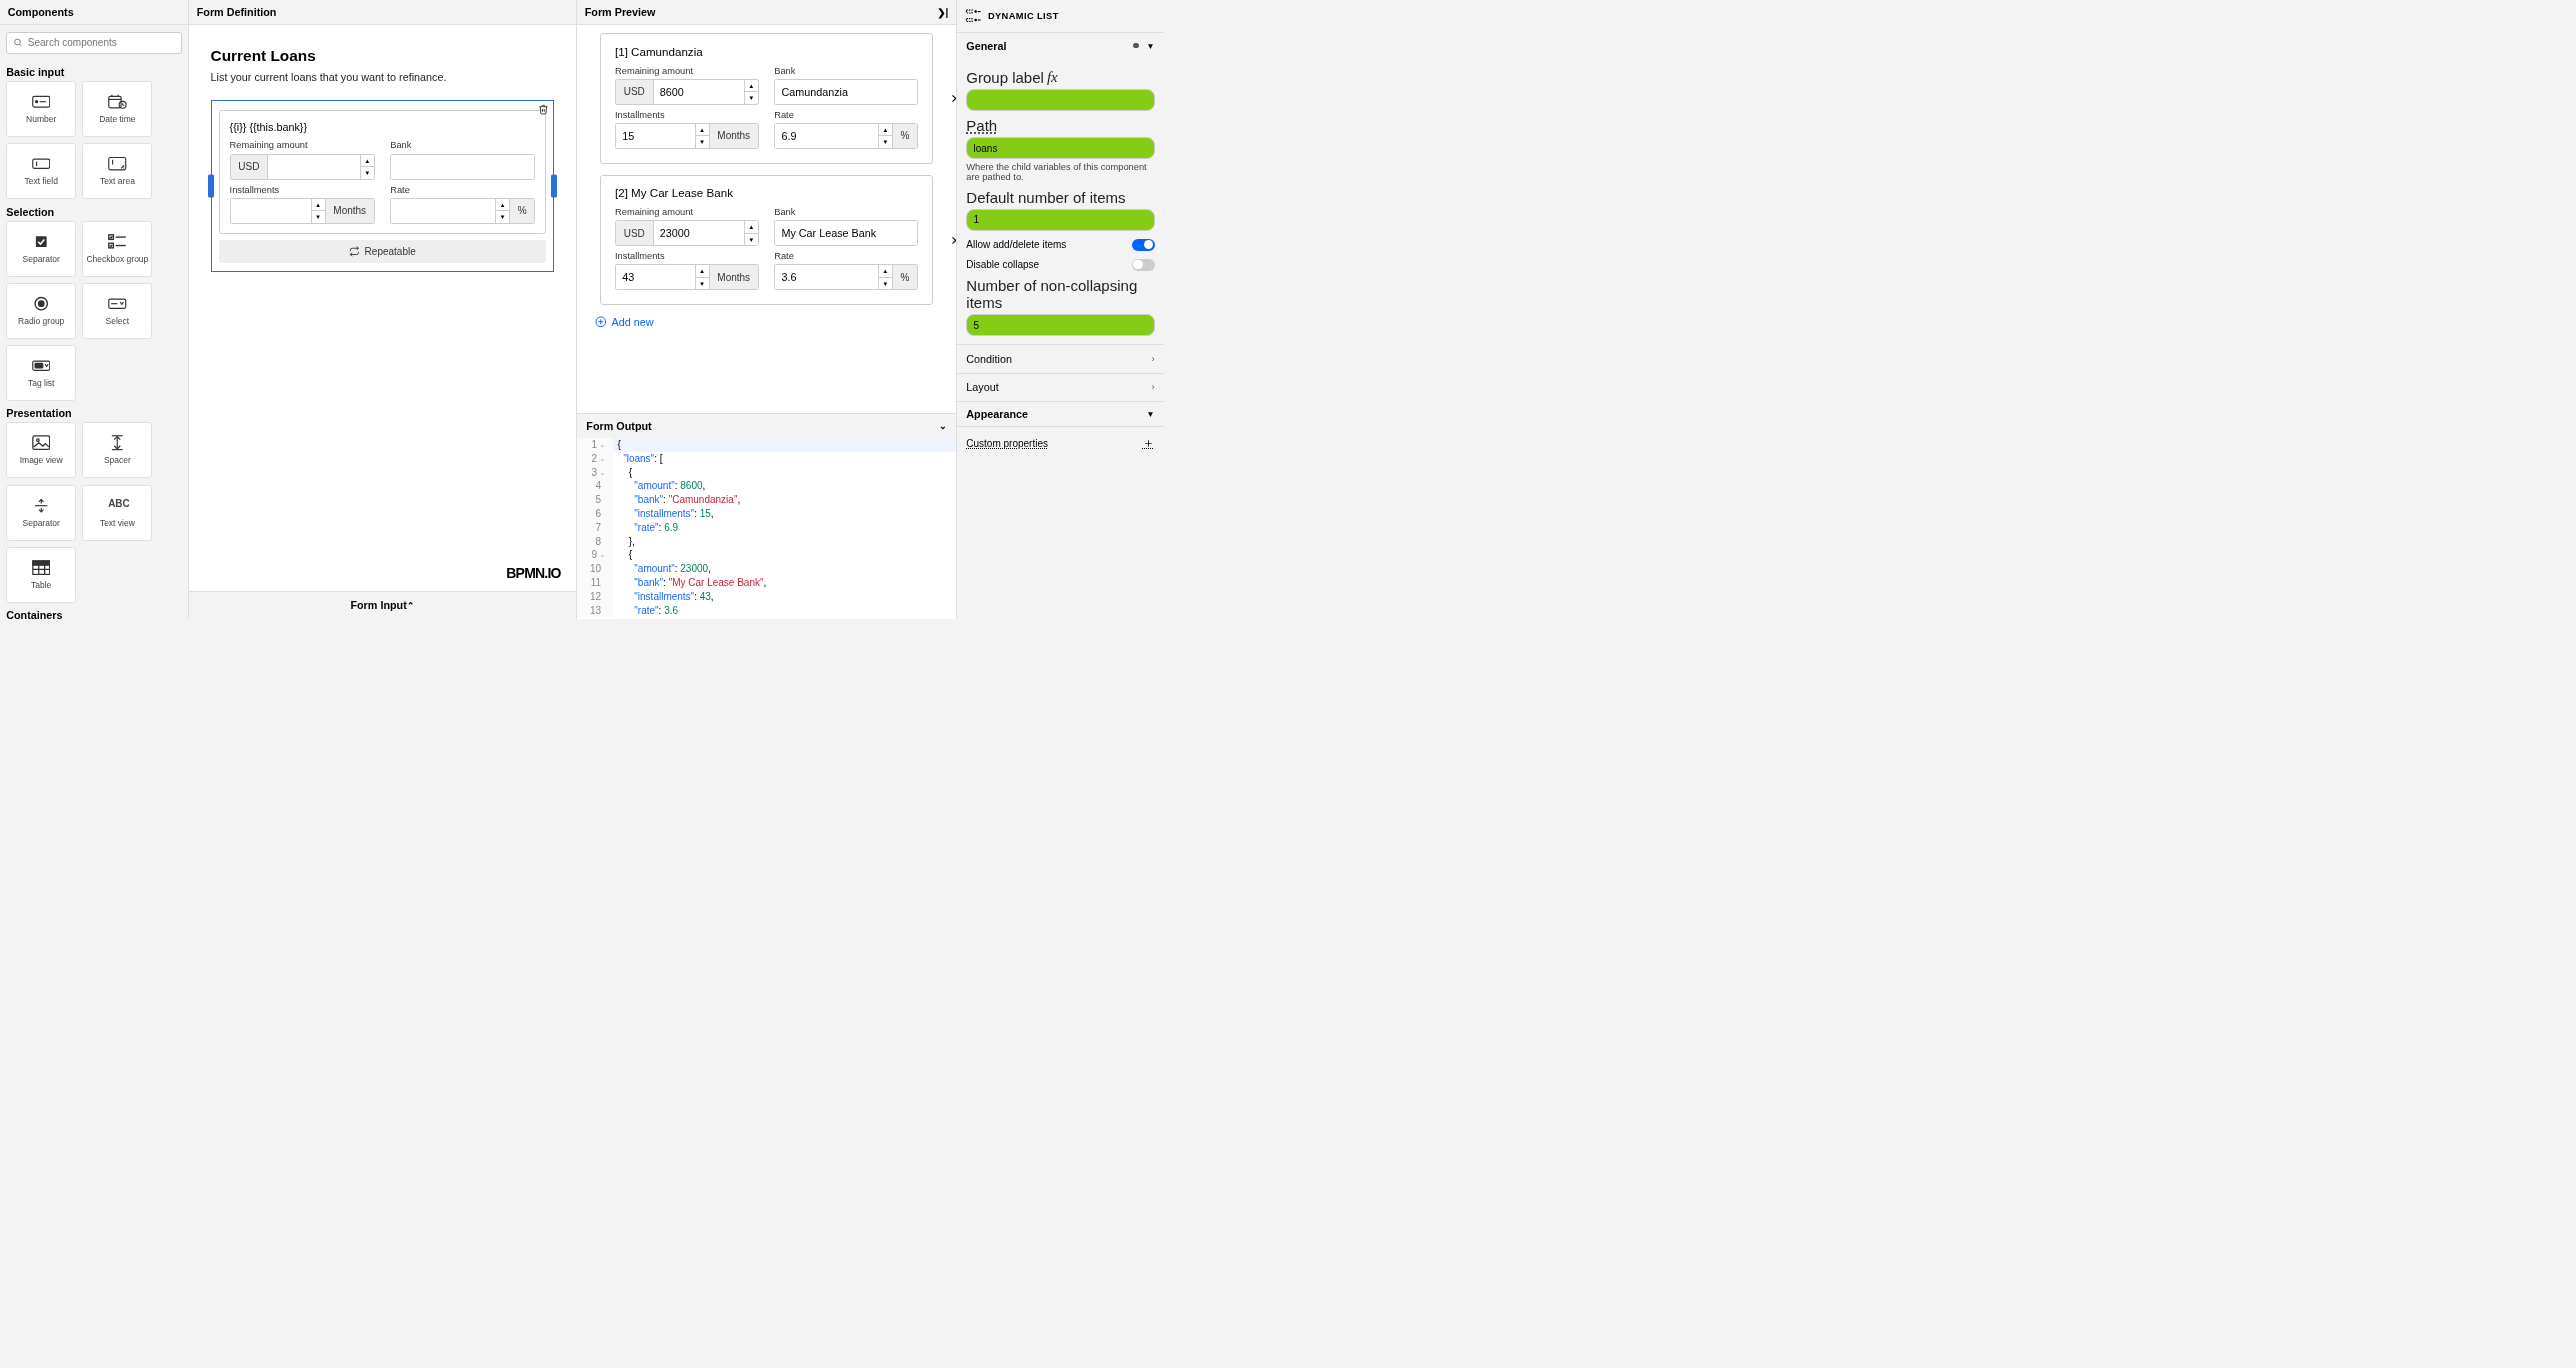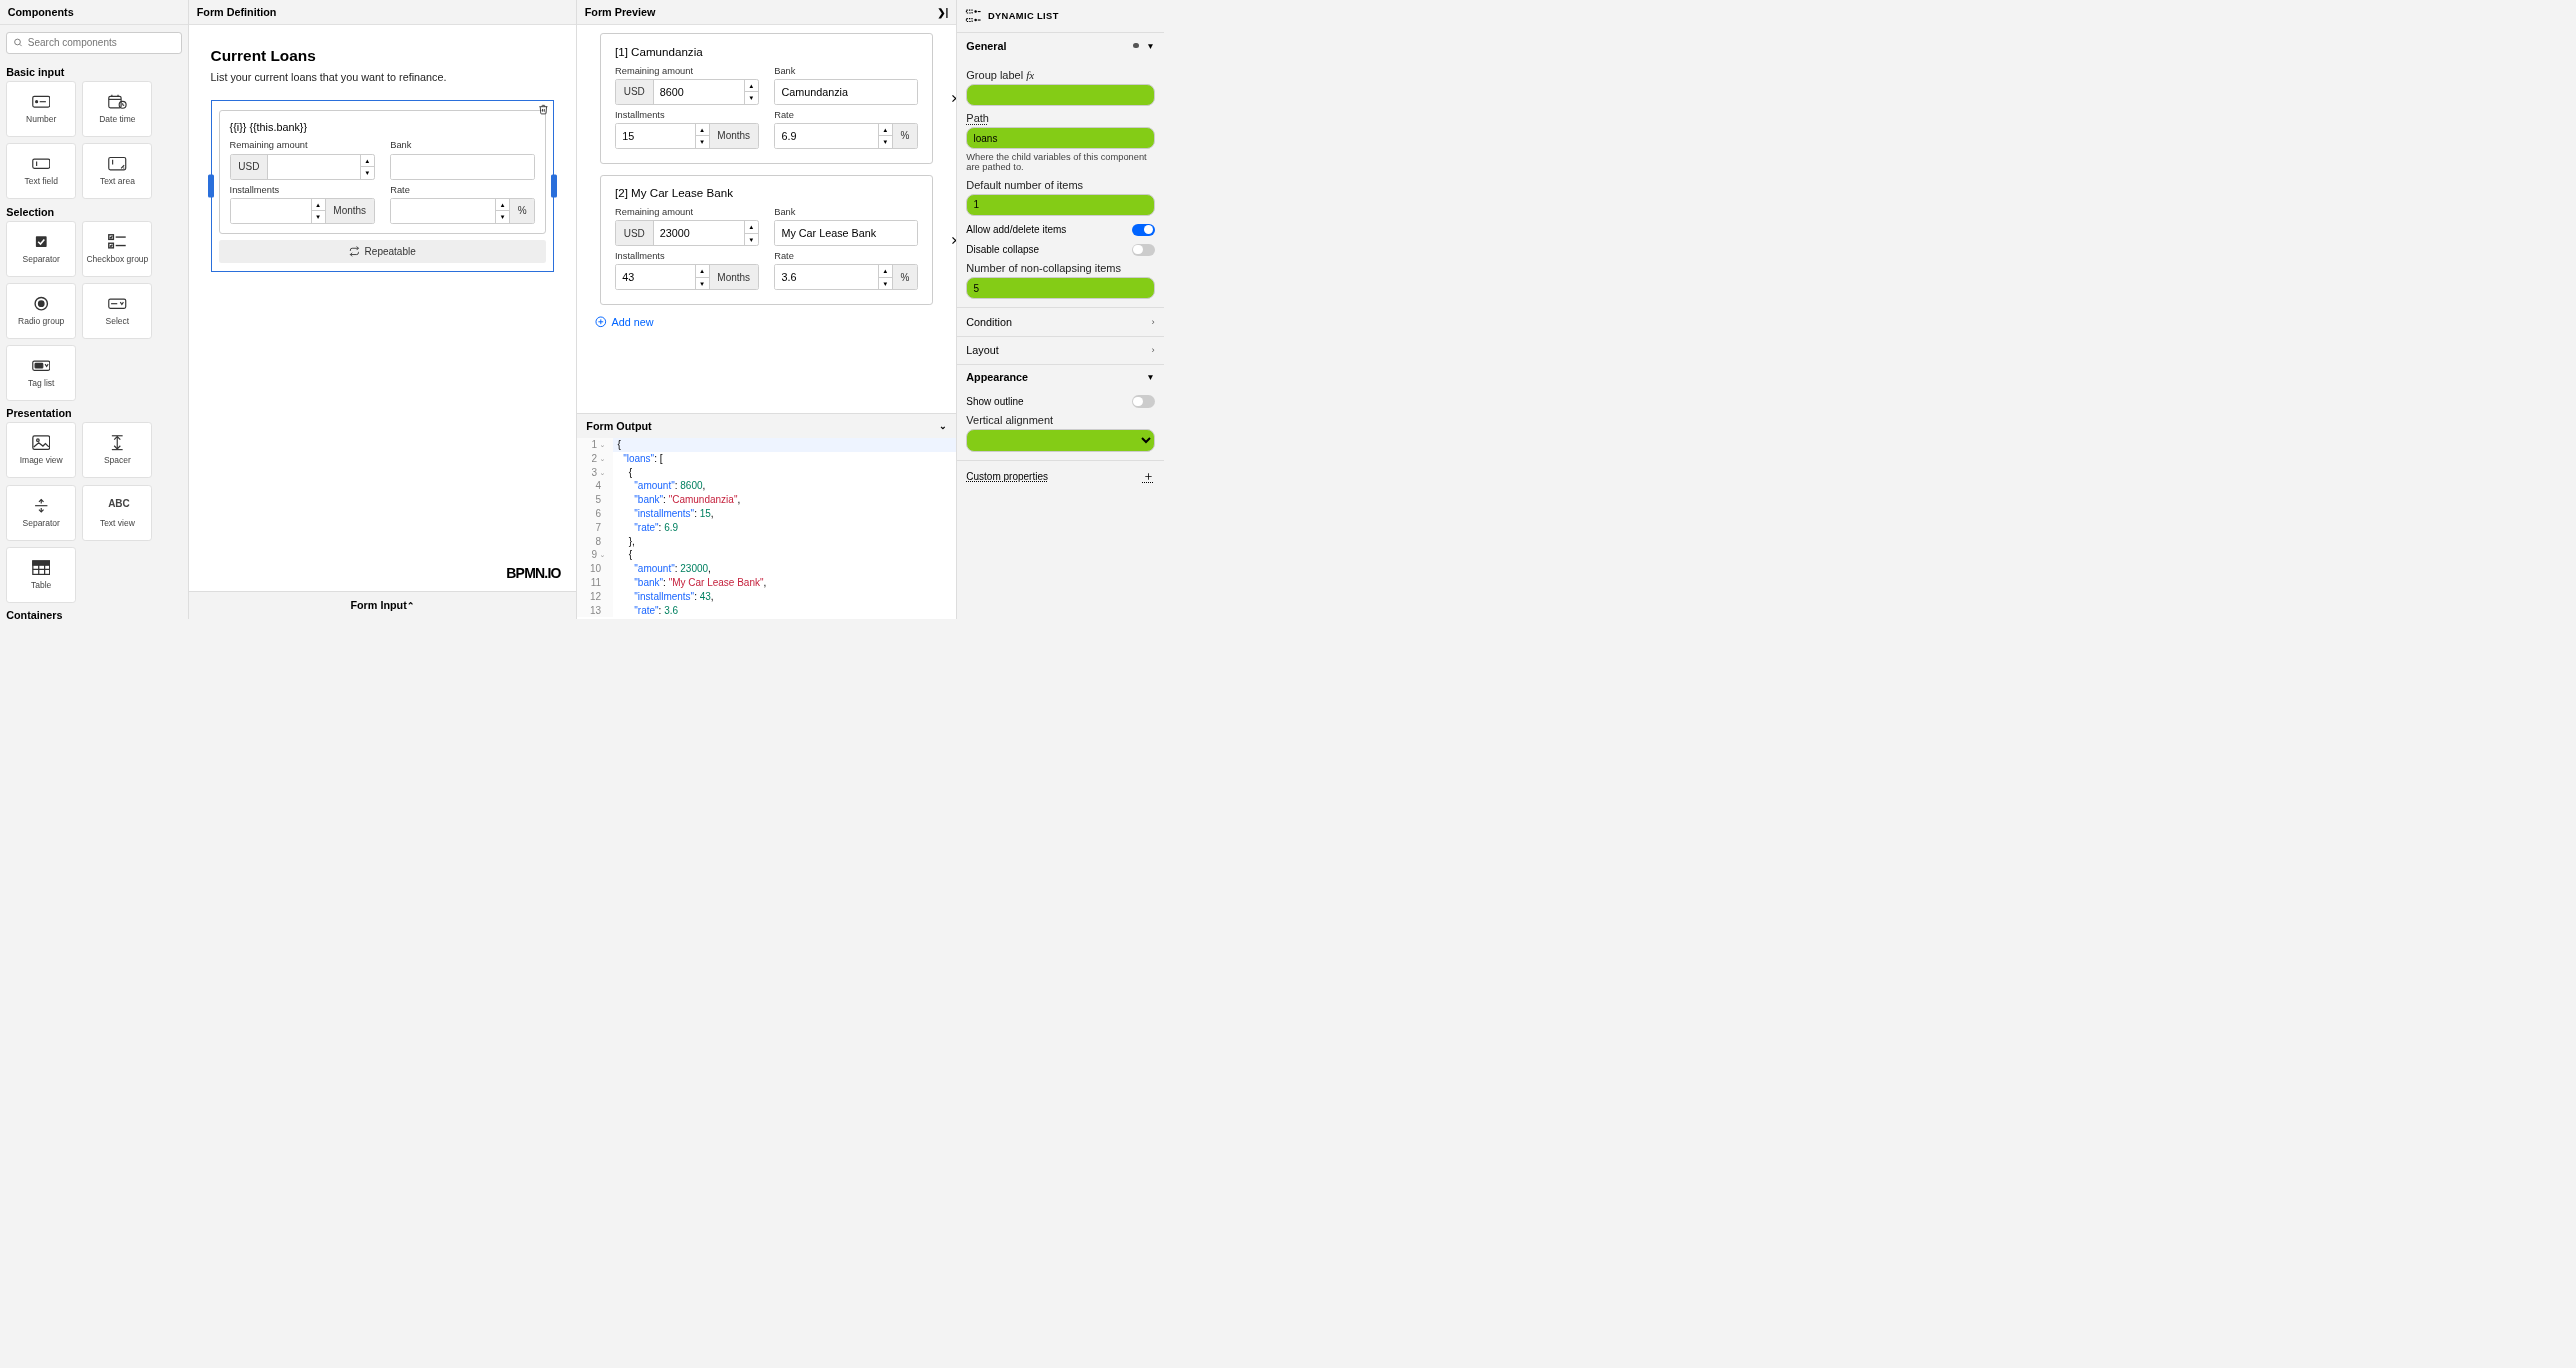--- a/index.html
+++ b/index.html
@@ -59,21 +59,21 @@
   .gutter .fold{ font-size:7px; margin-left:2.3px; color:#999;}
   .code-row.hl { background:#eef4ff;}
   .cline { padding-left:4.6px; white-space:pre;}
   .k{color:#1a66ff;} .s{color:#c41e3a;} .n{color:#008060;}
 
   
   .col-props { width:207px; background:#f3f3f3; display:flex; flex-direction:column;}
   .props-hdr { display:flex; align-items:center; gap:6.2px; padding:7.7px; font-size:9.3px; font-weight:700; letter-spacing:0.4px;}
   .props-section-hdr { padding:6.2px 9.3px; font-weight:600; font-size:10.8px; display:flex; align-items:center; justify-content:space-between; border-top:0.8px solid #ddd; cursor:pointer;}
   .props-body { padding:4.6px 9.3px 7.7px;}
-  .plabel{ font-size:11px; color:#222; margin:6.2px 0 3.1px; display:flex; align-items:center; gap:3.1px;}
+  .plabel{ font-size:15px; color:#222; margin:6.2px 0 3.1px; display:flex; align-items:center; gap:3.1px;}
   .plabel.u { text-decoration: dotted underline; text-underline-offset:1.5px;}
   .pinput { width:100%; border:0.8px solid #ccc; border-radius:8px; padding:4.6px 6.2px; font-size:10px; background:#84cc16;}
   .phint { font-size:9.3px; color:#444; margin-top:3.1px;}
   .prow { display:flex; align-items:center; justify-content:space-between; margin-top:7.7px;}
   .toggle { width:23px; height:12.4px; border-radius:12.4px; position:relative; cursor:pointer;}
   .toggle .knob{ width:9.3px;height:9.3px;border-radius:50%;position:absolute;top:1.5px;}
   .toggle.on{background:#0064ff;} .toggle.on .knob{background:#fff; right:1.5px;}
   .toggle.off{background:#ccc;} .toggle.off .knob{background:#fff; left:1.5px;}
   .collapsible { display:flex; align-items:center; justify-content:space-between; padding:7.7px 9.3px; border-top:0.8px solid #ddd; font-size:10.8px; cursor:pointer;}
   .collapsible .chev{ font-size:9.3px; color:#555;}
@@ -576,30 +576,20 @@
     </div>
     <div class="collapsible">
       <span>Layout</span>
         <span class="chev">›</span>
     </div>
 
     <div class="props-section-hdr">
       <span>Appearance</span>
       <span style="font-size:8.5px;">▼</span>
     </div>
-    <div class="props-body">
-      <div class="prow" style="margin-top:1.5px;">
-        <span>Show outline</span>
-        <div class="toggle off">
-            <div class="knob"></div>
-          </div>
-      </div>
-      <div class="plabel">Vertical alignment</div>
-      <select class="pinput"><option></option></select>
-    </div>
 
     <div class="custom-row">
       <span>Custom properties</span>
       <span style="font-size:12.4px;font-weight:300;">＋</span>
     </div>
   </div>
 </div>
 
 
 </body></html>

